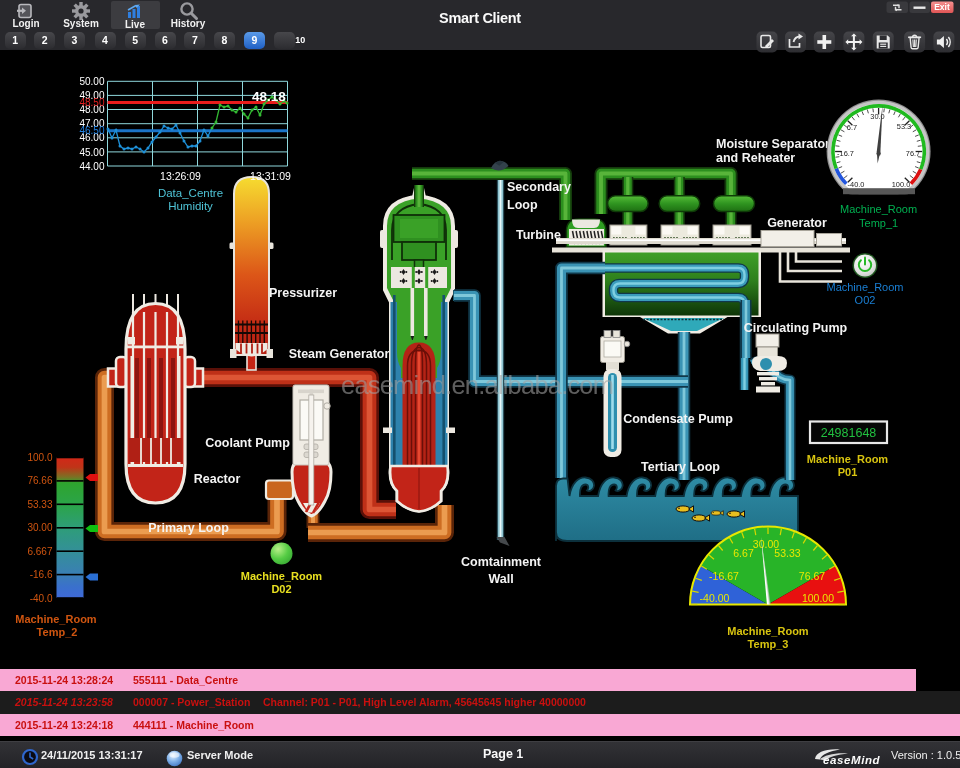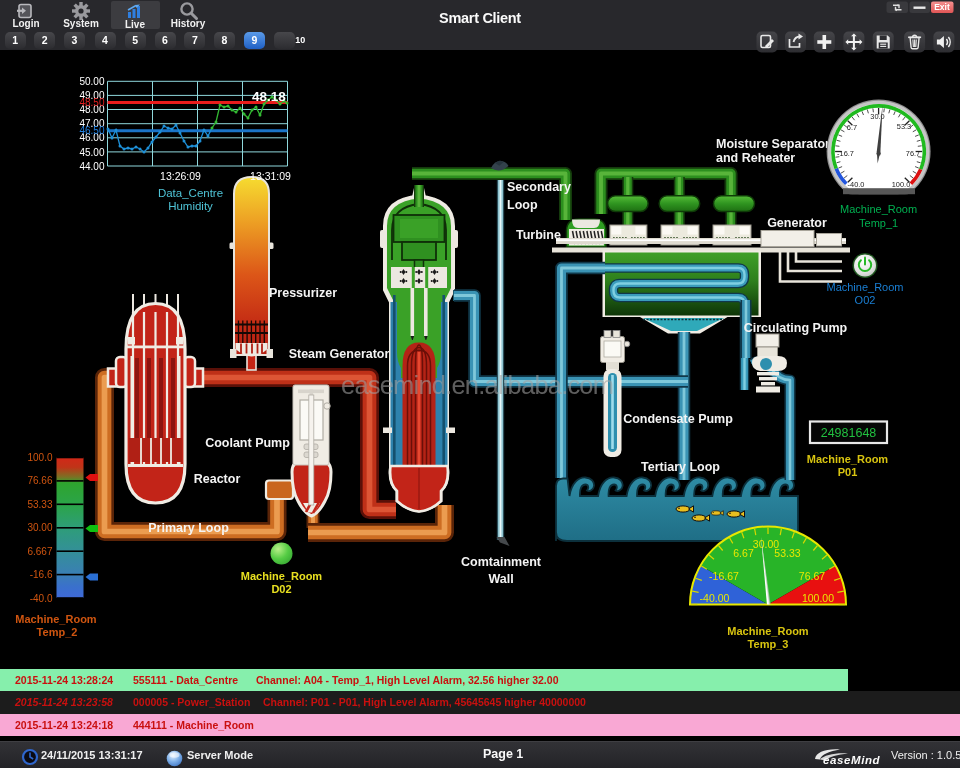--- a/index.html
+++ b/index.html
@@ -736,28 +736,27 @@
         <text x="787.5" y="556.5">53.33</text>
         <text x="812" y="579.5">76.67</text>
         <text x="818" y="601.5">100.00</text>
       </g>
       <polygon points="761,536.5 769.6,604.5 766.9,604.5" fill="#ffffff"></polygon>
       <polygon points="761,536.5 768.6,604.5 770.6,604.5" fill="#cccccc" opacity="0.6"></polygon>
       <text x="768" y="634.5" fill="#d8c410" font-size="11" font-weight="bold" text-anchor="middle">Machine_Room</text>
       <text x="768" y="648" fill="#d8c410" font-size="11" font-weight="bold" text-anchor="middle">Temp_3</text>
       <text x="341" y="394" fill="#a2a2a2" opacity="0.58" font-size="25.5" letter-spacing="-0.8">easemind.en.alibaba.com</text>
     </svg>
-    <div class="abs" style="left:0;top:668.5px;width:848px;height:22.5px;background:#86efac;color:#c9100f;font-size:10.5px;font-weight:bold;line-height:22.5px;white-space:nowrap;">
+    <div class="abs" style="left:0;top:668.5px;width:916px;height:22.5px;background:#f9a8d4;color:#c9100f;font-size:10.5px;font-weight:bold;line-height:22.5px;white-space:nowrap;">
       <span class="abs" style="left:15px;">2015-11-24 13:28:24</span>
       <span class="abs" style="left:133px;">555111 - Data_Centre</span>
-      <span class="abs" style="left:256px;">Channel: A04 - Temp_1, High Level Alarm, 32.56 higher 32.00</span>
     </div>
     <div class="abs" style="left:0;top:691px;width:960px;height:22.5px;background:#1c1c1c;color:#c9100f;font-size:10.5px;font-weight:bold;line-height:22.5px;white-space:nowrap;">
       <span class="abs" style="left:15px;font-style:italic;">2015-11-24 13:23:58</span>
-      <span class="abs" style="left:133px;">000005 - Power_Station</span>
+      <span class="abs" style="left:133px;">000007 - Power_Station</span>
       <span class="abs" style="left:263px;">Channel: P01 - P01, High Level Alarm, 45645645 higher 40000000</span>
     </div>
     <div class="abs" style="left:0;top:713.5px;width:960px;height:22.5px;background:#f9a8d4;color:#c9100f;font-size:10.5px;font-weight:bold;line-height:22.5px;white-space:nowrap;">
       <span class="abs" style="left:15px;">2015-11-24 13:24:18</span>
       <span class="abs" style="left:133px;">444111 - Machine_Room</span>
     </div>
 <div class="abs" style="left:0;top:741px;width:960px;height:27px;background:linear-gradient(#323236,#232327);border-top:1px solid #3f3f43;">
   <svg class="abs" style="left:21px;top:6px;" width="18" height="18" viewBox="0 0 18 18">
     <circle cx="9" cy="9" r="7" fill="#0a0a12" stroke="#2f66cc" stroke-width="2.2"></circle>
     <path d="M9,4.5 v4.5 l3.2,2" stroke="#2f66cc" stroke-width="1.6" fill="none"></path>

